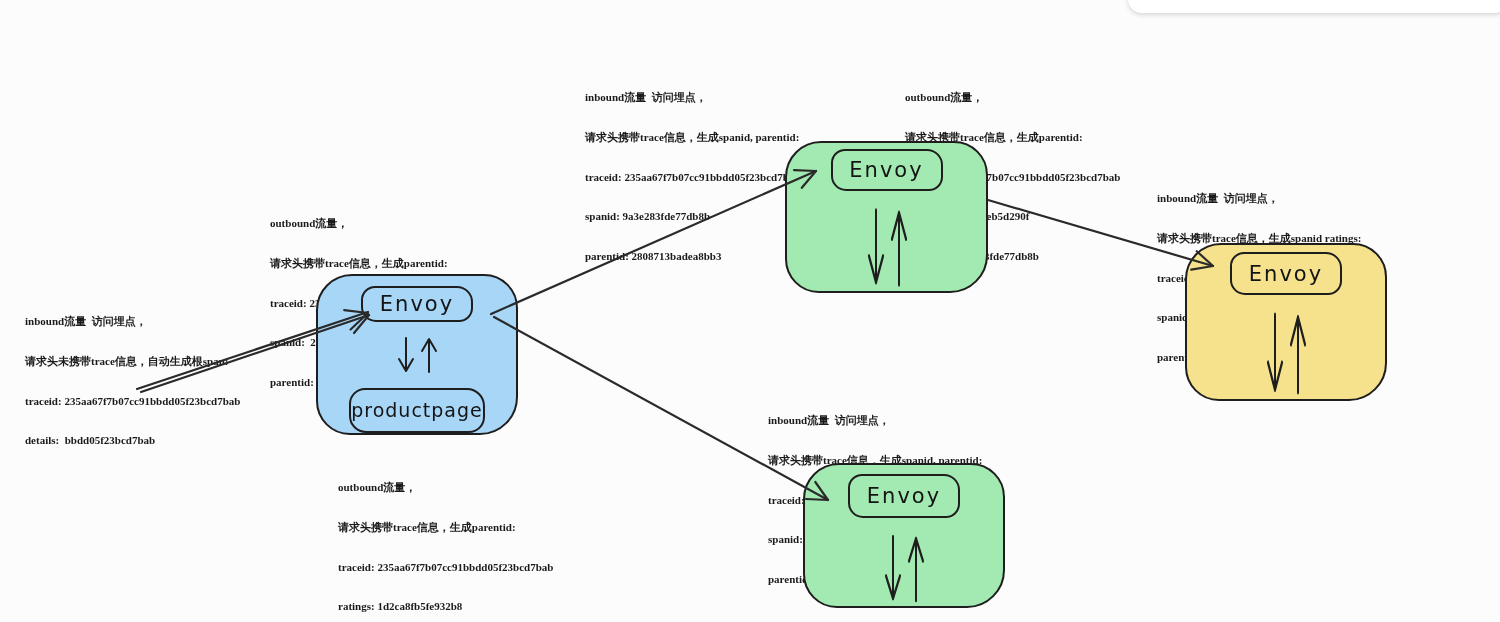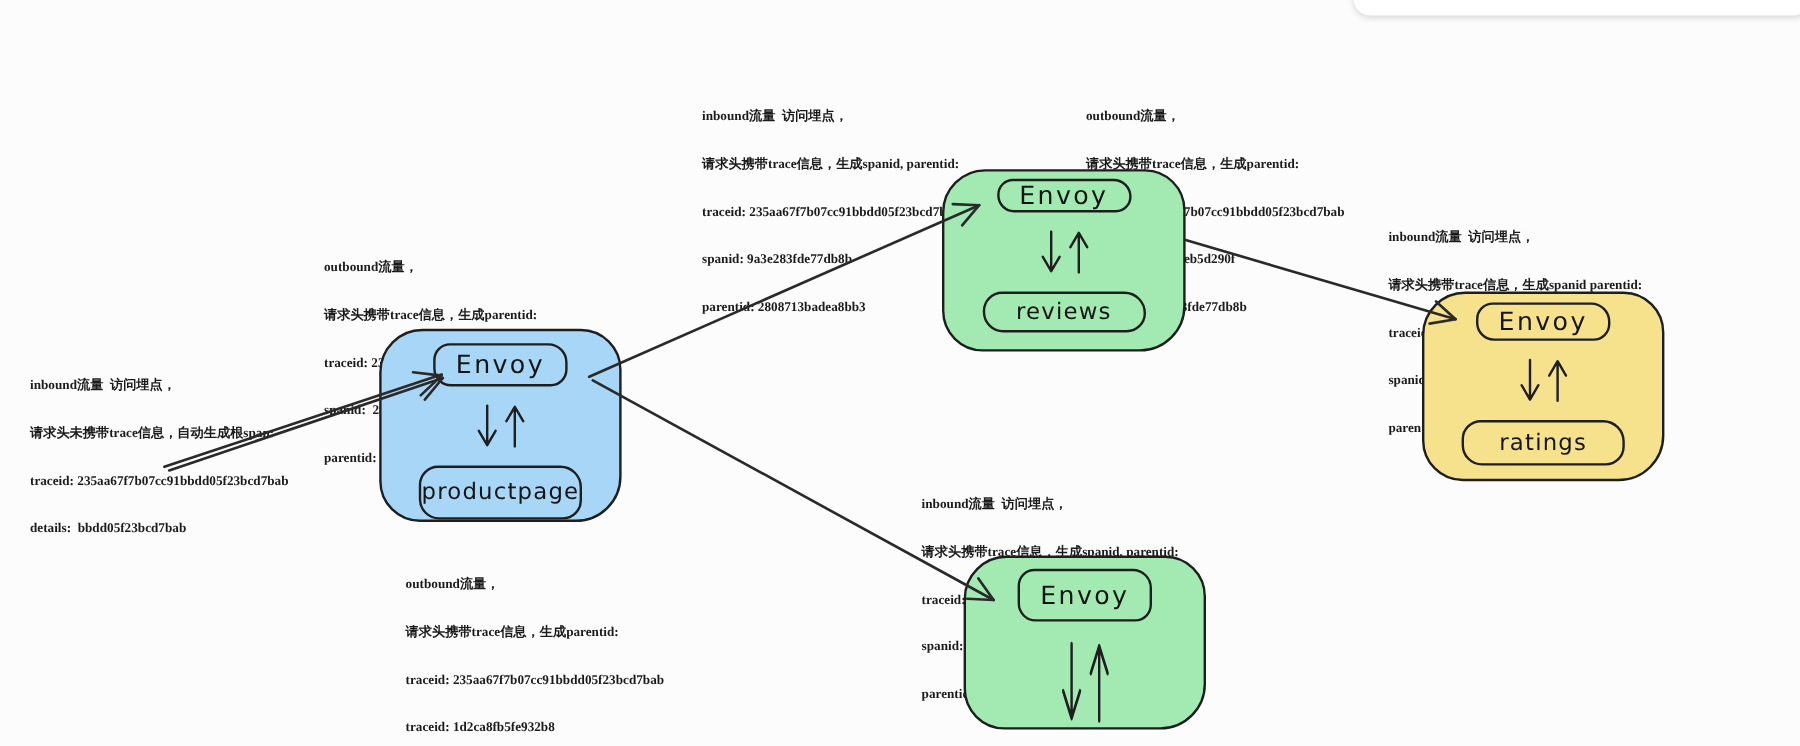--- a/index.html
+++ b/index.html
@@ -102,39 +102,39 @@
   <div class="note" style="left:905px;top:65px">
     <div>outbound流量，</div>
     <div>请求头携带trace信息，生成parentid:</div>
     <div>traceid: 235aa67f7b07cc91bbdd05f23bcd7bab</div>
     <div>spanid: 29319795eb5d290f</div>
     <div>parentid: 9a3e283fde77db8b</div>
   </div>
 
   <div class="note" style="left:1157px;top:166px">
     <div>inbound流量  访问埋点，</div>
-    <div>请求头携带trace信息，生成spanid parentid:</div>
+    <div>请求头携带trace信息，生成spanid ratings:</div>
     <div>traceid: 235aa67f7b07cc91bbdd05f23bcd7bab</div>
     <div>spanid: a8afe6818f3466c3</div>
     <div>parentid:29319795eb5d290f</div>
   </div>
 
   <div class="note" style="left:768px;top:388px">
     <div>inbound流量  访问埋点，</div>
     <div>请求头携带trace信息，生成spanid, parentid:</div>
     <div>traceid: 235aa67f7b07cc91bbdd05f23bcd7bab</div>
     <div>spanid: 743e253e1376fa0e</div>
     <div>parentid: 1d2ca8fb5fe932b8</div>
   </div>
 
   <div class="note" style="left:338px;top:455px">
     <div>outbound流量，</div>
     <div>请求头携带trace信息，生成parentid:</div>
     <div>traceid: 235aa67f7b07cc91bbdd05f23bcd7bab</div>
-    <div>traceid: 1d2ca8fb5fe932b8</div>
+    <div>ratings: 1d2ca8fb5fe932b8</div>
     
   </div>
 
   <div class="node" style="left:316px;top:274px;width:202px;height:161px;background:#a8d6f7">
     <div class="inner proxy" style="margin-top:10px">
       <span>Envoy</span>
     </div>
     <div class="mid">
       <svg width="70" viewBox="0 0 70 40" preserveAspectRatio="none">
         <path d="M24,3 L24,35 M17,24 L24,36 L31,24" fill="none" stroke="#1e1e1e" stroke-width="2" stroke-linecap="round" stroke-linejoin="round"></path>
@@ -149,23 +149,20 @@
   <div class="node" style="left:785px;top:141px;width:203px;height:152px;background:#a3eab2">
     <div class="inner proxy" style="margin-top:6px;height:42px">
       <span>Envoy</span>
     </div>
     <div class="mid">
       <svg width="70" viewBox="0 0 70 40" preserveAspectRatio="none">
         <path d="M24,3 L24,35 M17,24 L24,36 L31,24" fill="none" stroke="#1e1e1e" stroke-width="2" stroke-linecap="round" stroke-linejoin="round"></path>
         <path d="M47,37 L47,5 M40,16 L47,4 L54,16" fill="none" stroke="#1e1e1e" stroke-width="2" stroke-linecap="round" stroke-linejoin="round"></path>
       </svg>
     </div>
-    <div class="inner svc" style="height:52px;margin-bottom:14px">
-      <span>reviews</span>
-    </div>
   </div>
 
   <div class="node" style="left:803px;top:463px;width:202px;height:145px;background:#a3eab2">
     <div class="inner proxy" style="margin-top:9px">
       <span>Envoy</span>
     </div>
     <div class="mid">
       <svg width="70" viewBox="0 0 70 40" preserveAspectRatio="none">
         <path d="M24,3 L24,35 M17,24 L24,36 L31,24" fill="none" stroke="#1e1e1e" stroke-width="2" stroke-linecap="round" stroke-linejoin="round"></path>
         <path d="M47,37 L47,5 M40,16 L47,4 L54,16" fill="none" stroke="#1e1e1e" stroke-width="2" stroke-linecap="round" stroke-linejoin="round"></path>
@@ -175,23 +172,20 @@
 
   <div class="node" style="left:1185px;top:243px;width:202px;height:158px;background:#f6e28d">
     <div class="inner proxy" style="margin-top:7px;height:43px">
       <span>Envoy</span>
     </div>
     <div class="mid">
       <svg width="70" viewBox="0 0 70 40" preserveAspectRatio="none">
         <path d="M24,3 L24,35 M17,24 L24,36 L31,24" fill="none" stroke="#1e1e1e" stroke-width="2" stroke-linecap="round" stroke-linejoin="round"></path>
         <path d="M47,37 L47,5 M40,16 L47,4 L54,16" fill="none" stroke="#1e1e1e" stroke-width="2" stroke-linecap="round" stroke-linejoin="round"></path>
       </svg>
-    </div>
-    <div class="inner svc" style="height:52px;margin-bottom:11px">
-      <span>ratings</span>
     </div>
   </div>
 
   <svg class="connectors" width="1500" height="622" viewBox="0 0 1500 622">
     <g>
       <path d="M137,389 L368,312"></path>
       <path d="M141,392 L369,315"></path>
       <path d="M350.6,329.5 L368,313 L344.2,310.2"></path>
       <path d="M354,333 L369,315"></path>
     </g>

